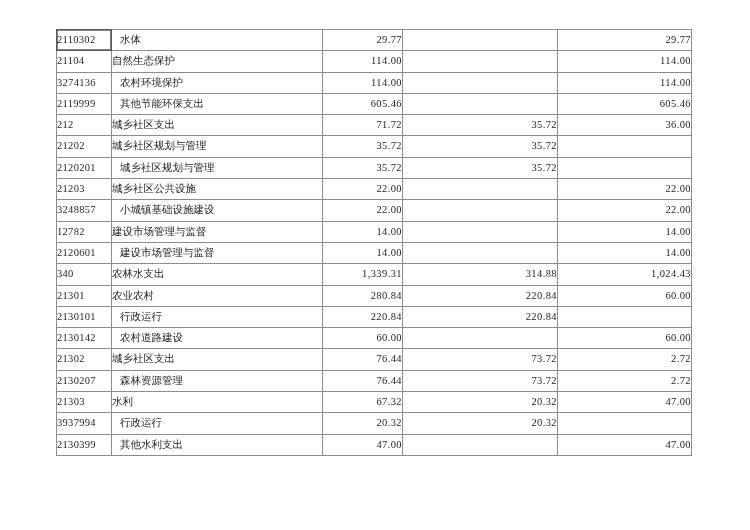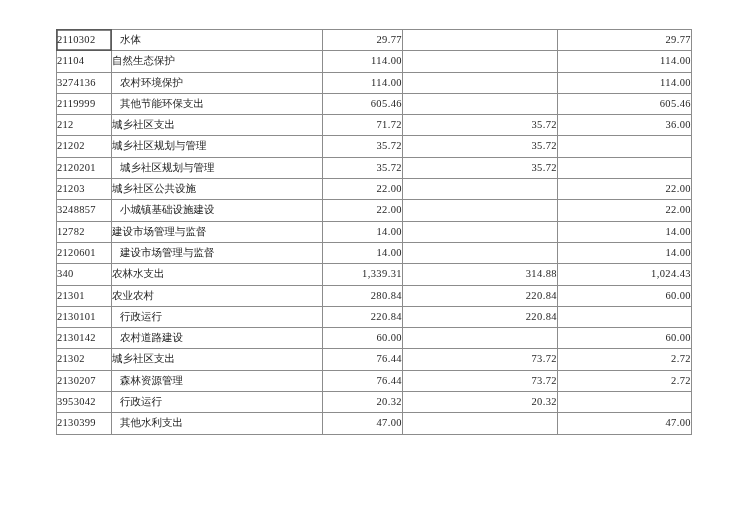--- a/index.html
+++ b/index.html
@@ -185,21 +185,28 @@
     <td class="num">2.72</td>
   </tr>
         <tr>
     <td class="code">2130207</td>
     <td class="name indent">森林资源管理</td>
     <td class="num">76.44</td>
     <td class="num">73.72</td>
     <td class="num">2.72</td>
   </tr>
         <tr>
-    <td class="code">3953042</td>
+    <td class="code">21303</td>
+    <td class="name">水利</td>
+    <td class="num">67.32</td>
+    <td class="num">20.32</td>
+    <td class="num">47.00</td>
+  </tr>
+        <tr>
+    <td class="code">3937994</td>
     <td class="name indent">行政运行</td>
     <td class="num">20.32</td>
     <td class="num">20.32</td>
     <td class="num"></td>
   </tr>
         <tr>
     <td class="code">2130399</td>
     <td class="name indent">其他水利支出</td>
     <td class="num">47.00</td>
     <td class="num"></td>

